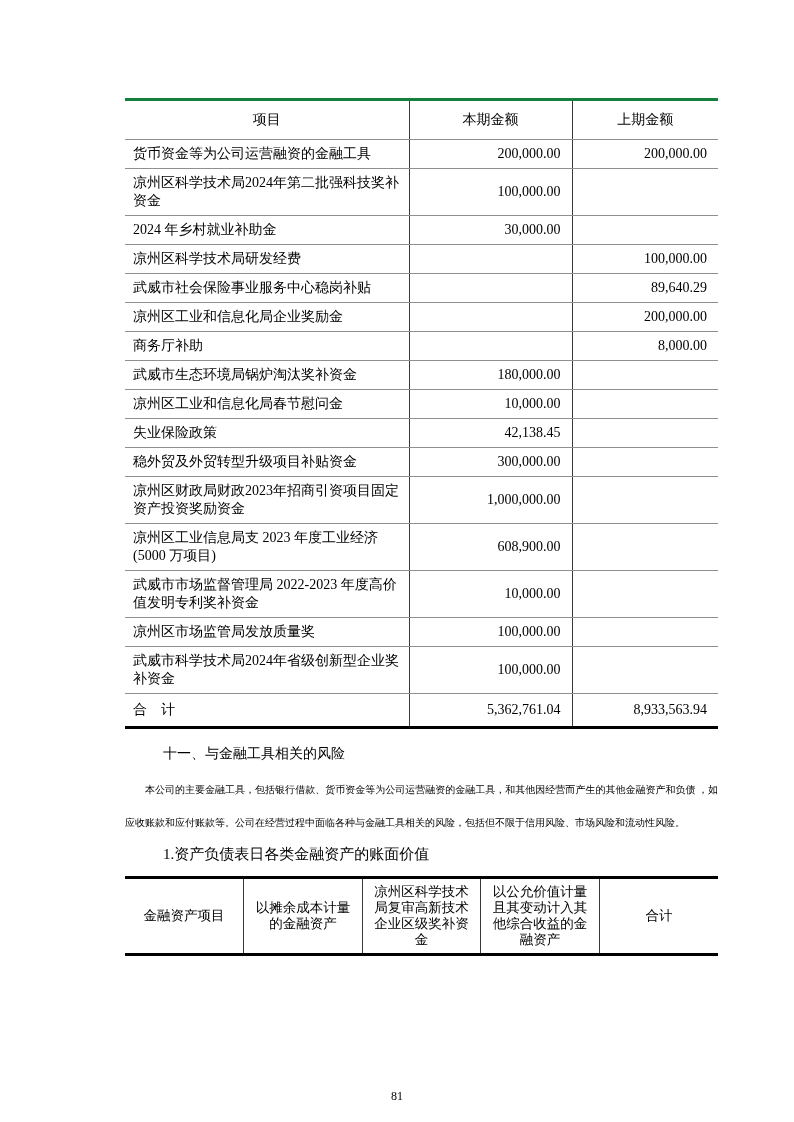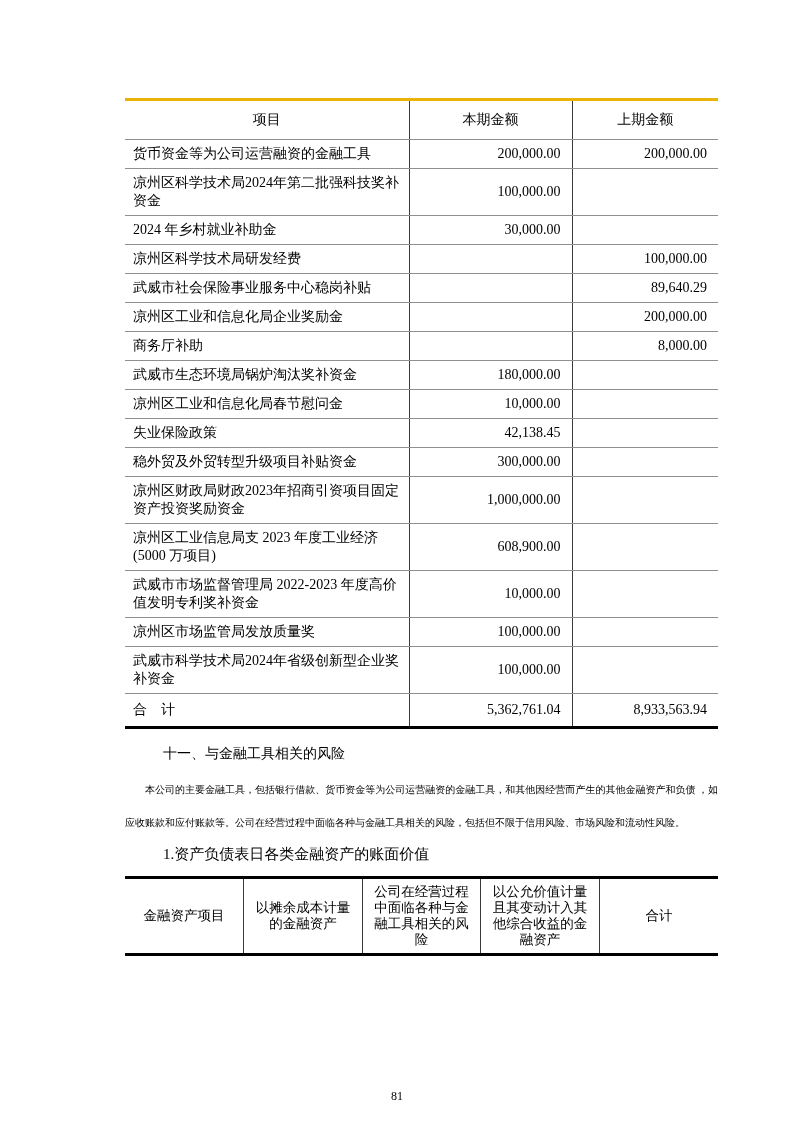--- a/index.html
+++ b/index.html
@@ -21,21 +21,21 @@
     left: 125px;
     top: 98px;
     width: 593px;
   }
 
   
   table.subsidy {
     width: 593px;
     border-collapse: collapse;
     table-layout: fixed;
-    border-top: 3px solid #eab308;
+    border-top: 3px solid #15803d;
     border-bottom: 3px solid #000000;
   }
   table.subsidy col.c-item  { width: 284px; }
   table.subsidy col.c-cur   { width: 163px; }
   table.subsidy col.c-prior { width: 146px; }
   table.subsidy th,
   table.subsidy td {
     font-weight: normal;
     font-size: 14px;
     line-height: 18px;
@@ -258,21 +258,21 @@
         <col>
           <col>
           <col>
           <col>
           <col>
       </colgroup>
       <tbody>
         <tr>
           <th>金融资产项目</th>
           <th>以摊余成本计量的金融资产</th>
-          <th>公司在经营过程中面临各种与金融工具相关的风险</th>
+          <th>凉州区科学技术局复审高新技术企业区级奖补资金</th>
           <th>以公允价值计量且其变动计入其他综合收益的金融资产</th>
           <th>合计</th>
         </tr>
       </tbody>
     </table>
 
   </div>
 
   <div class="page-footer">81</div>
 </div>

